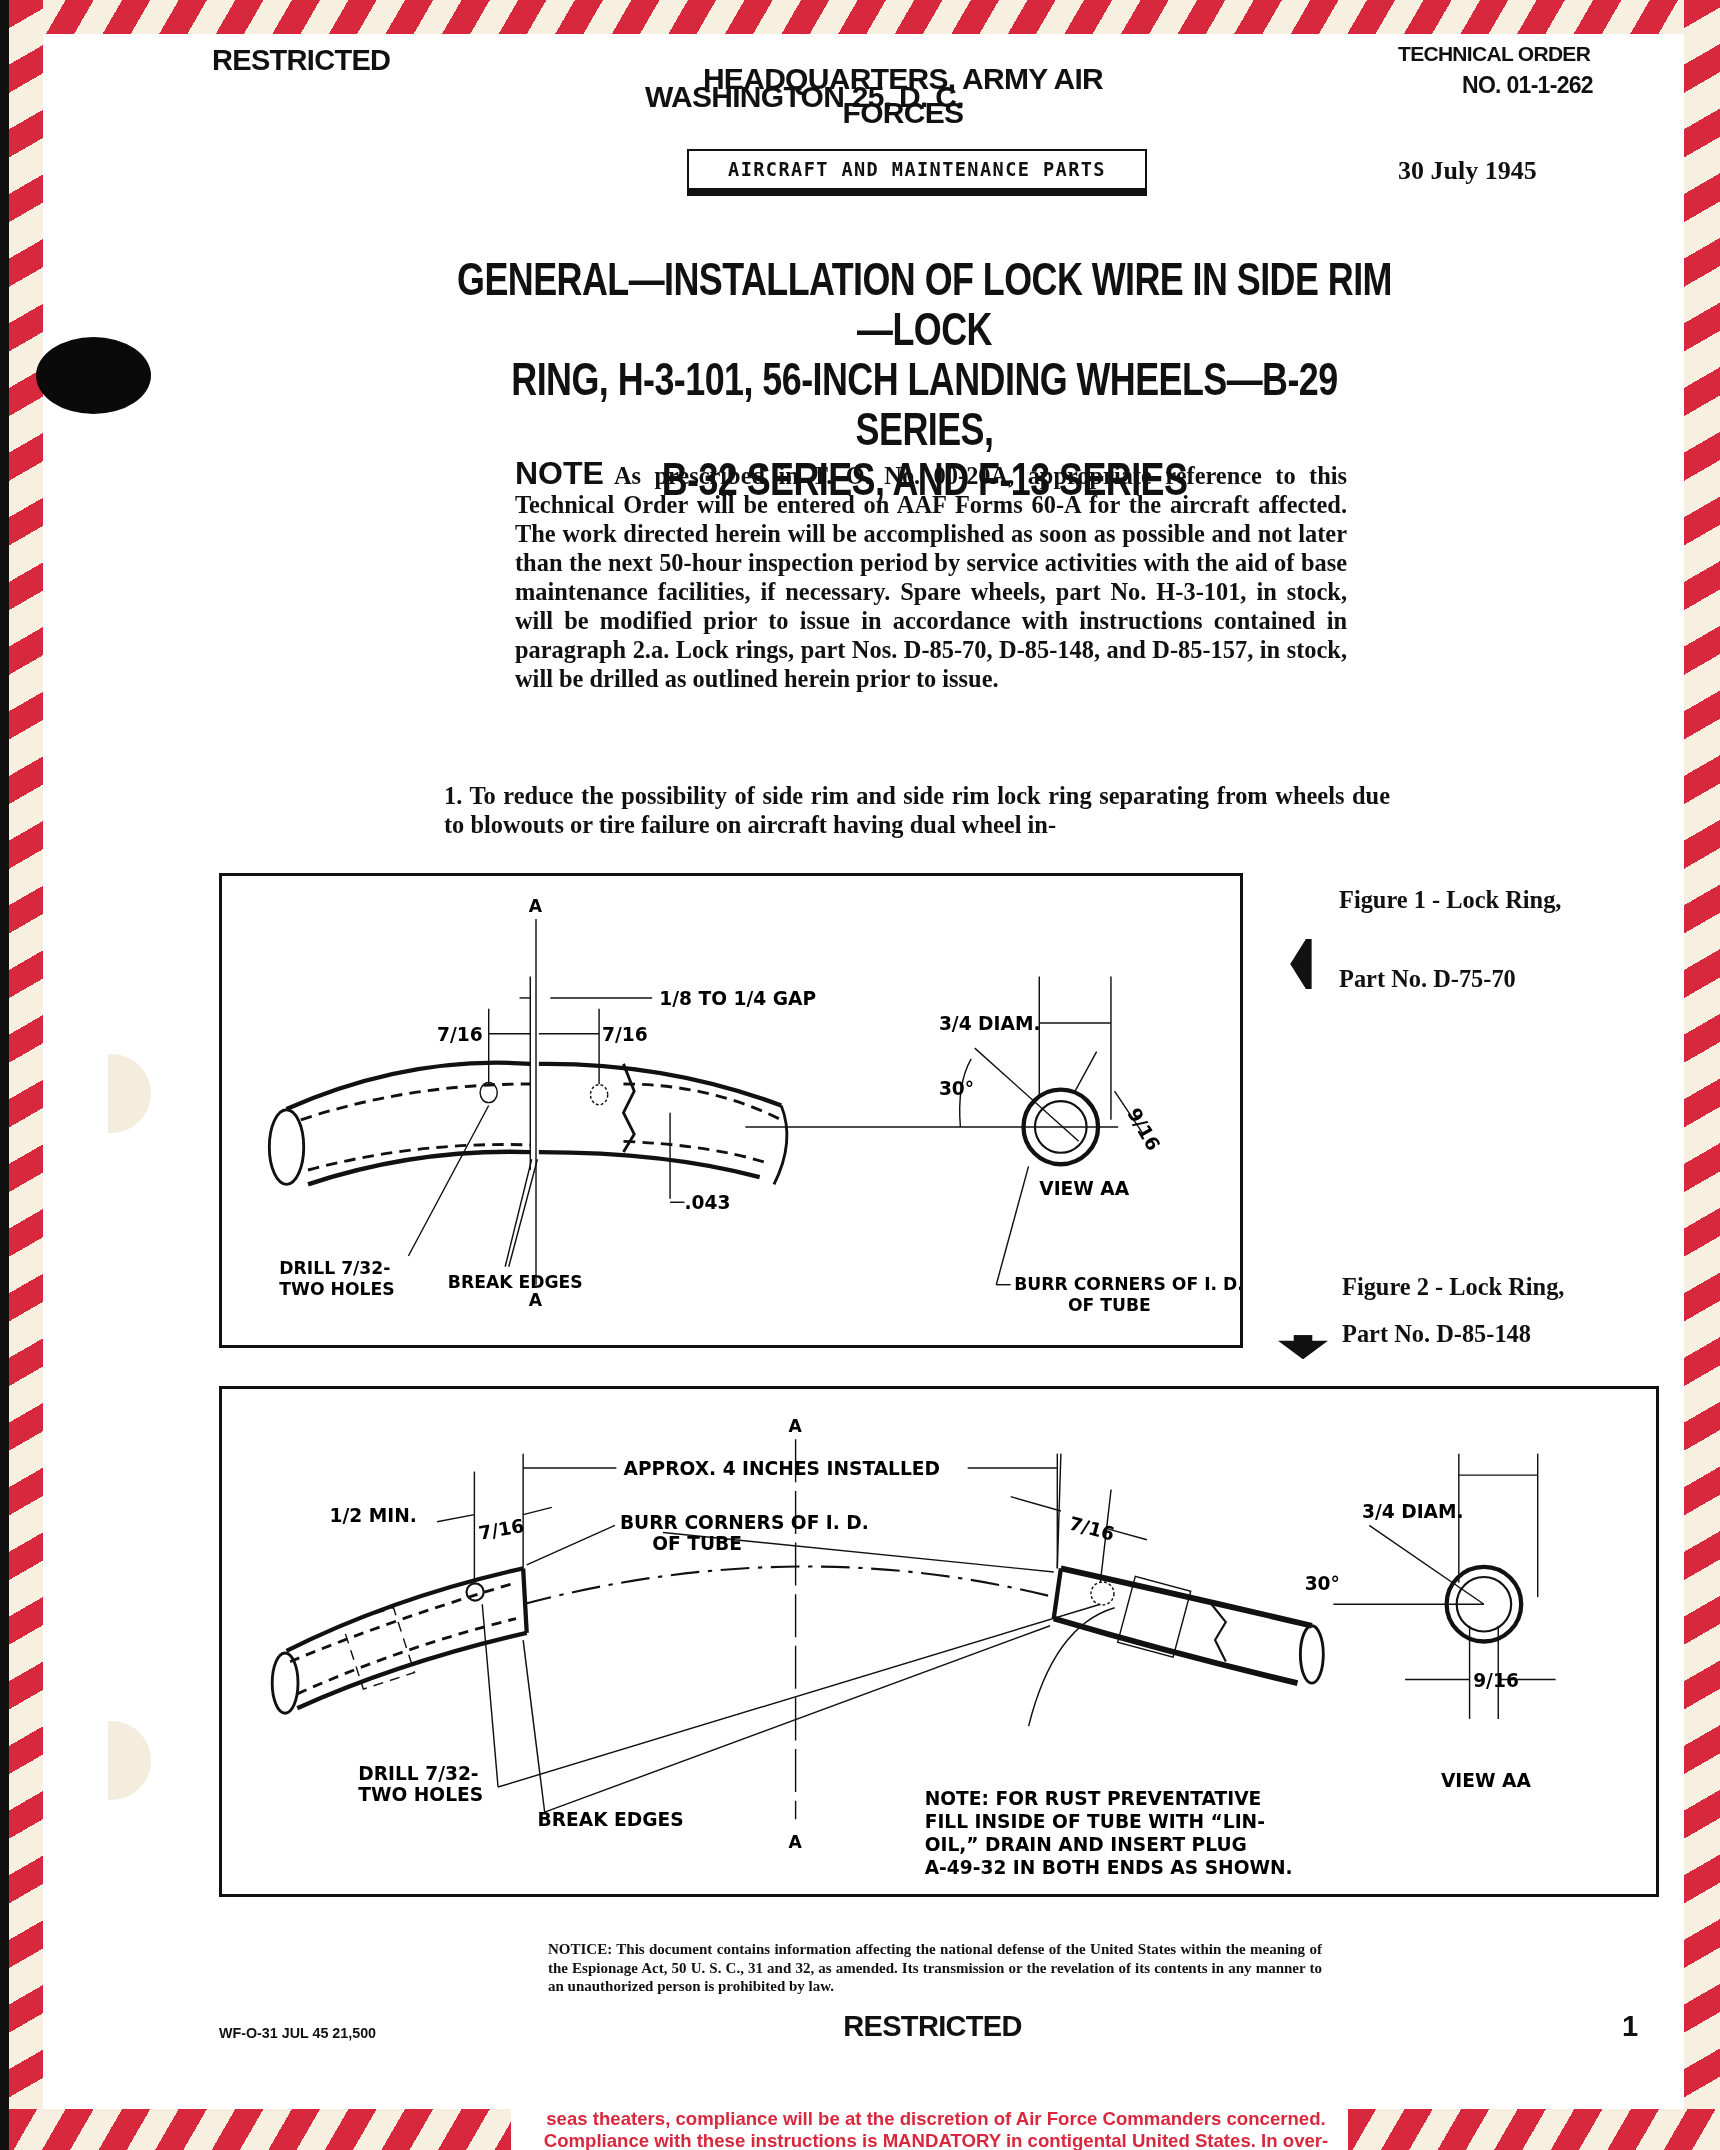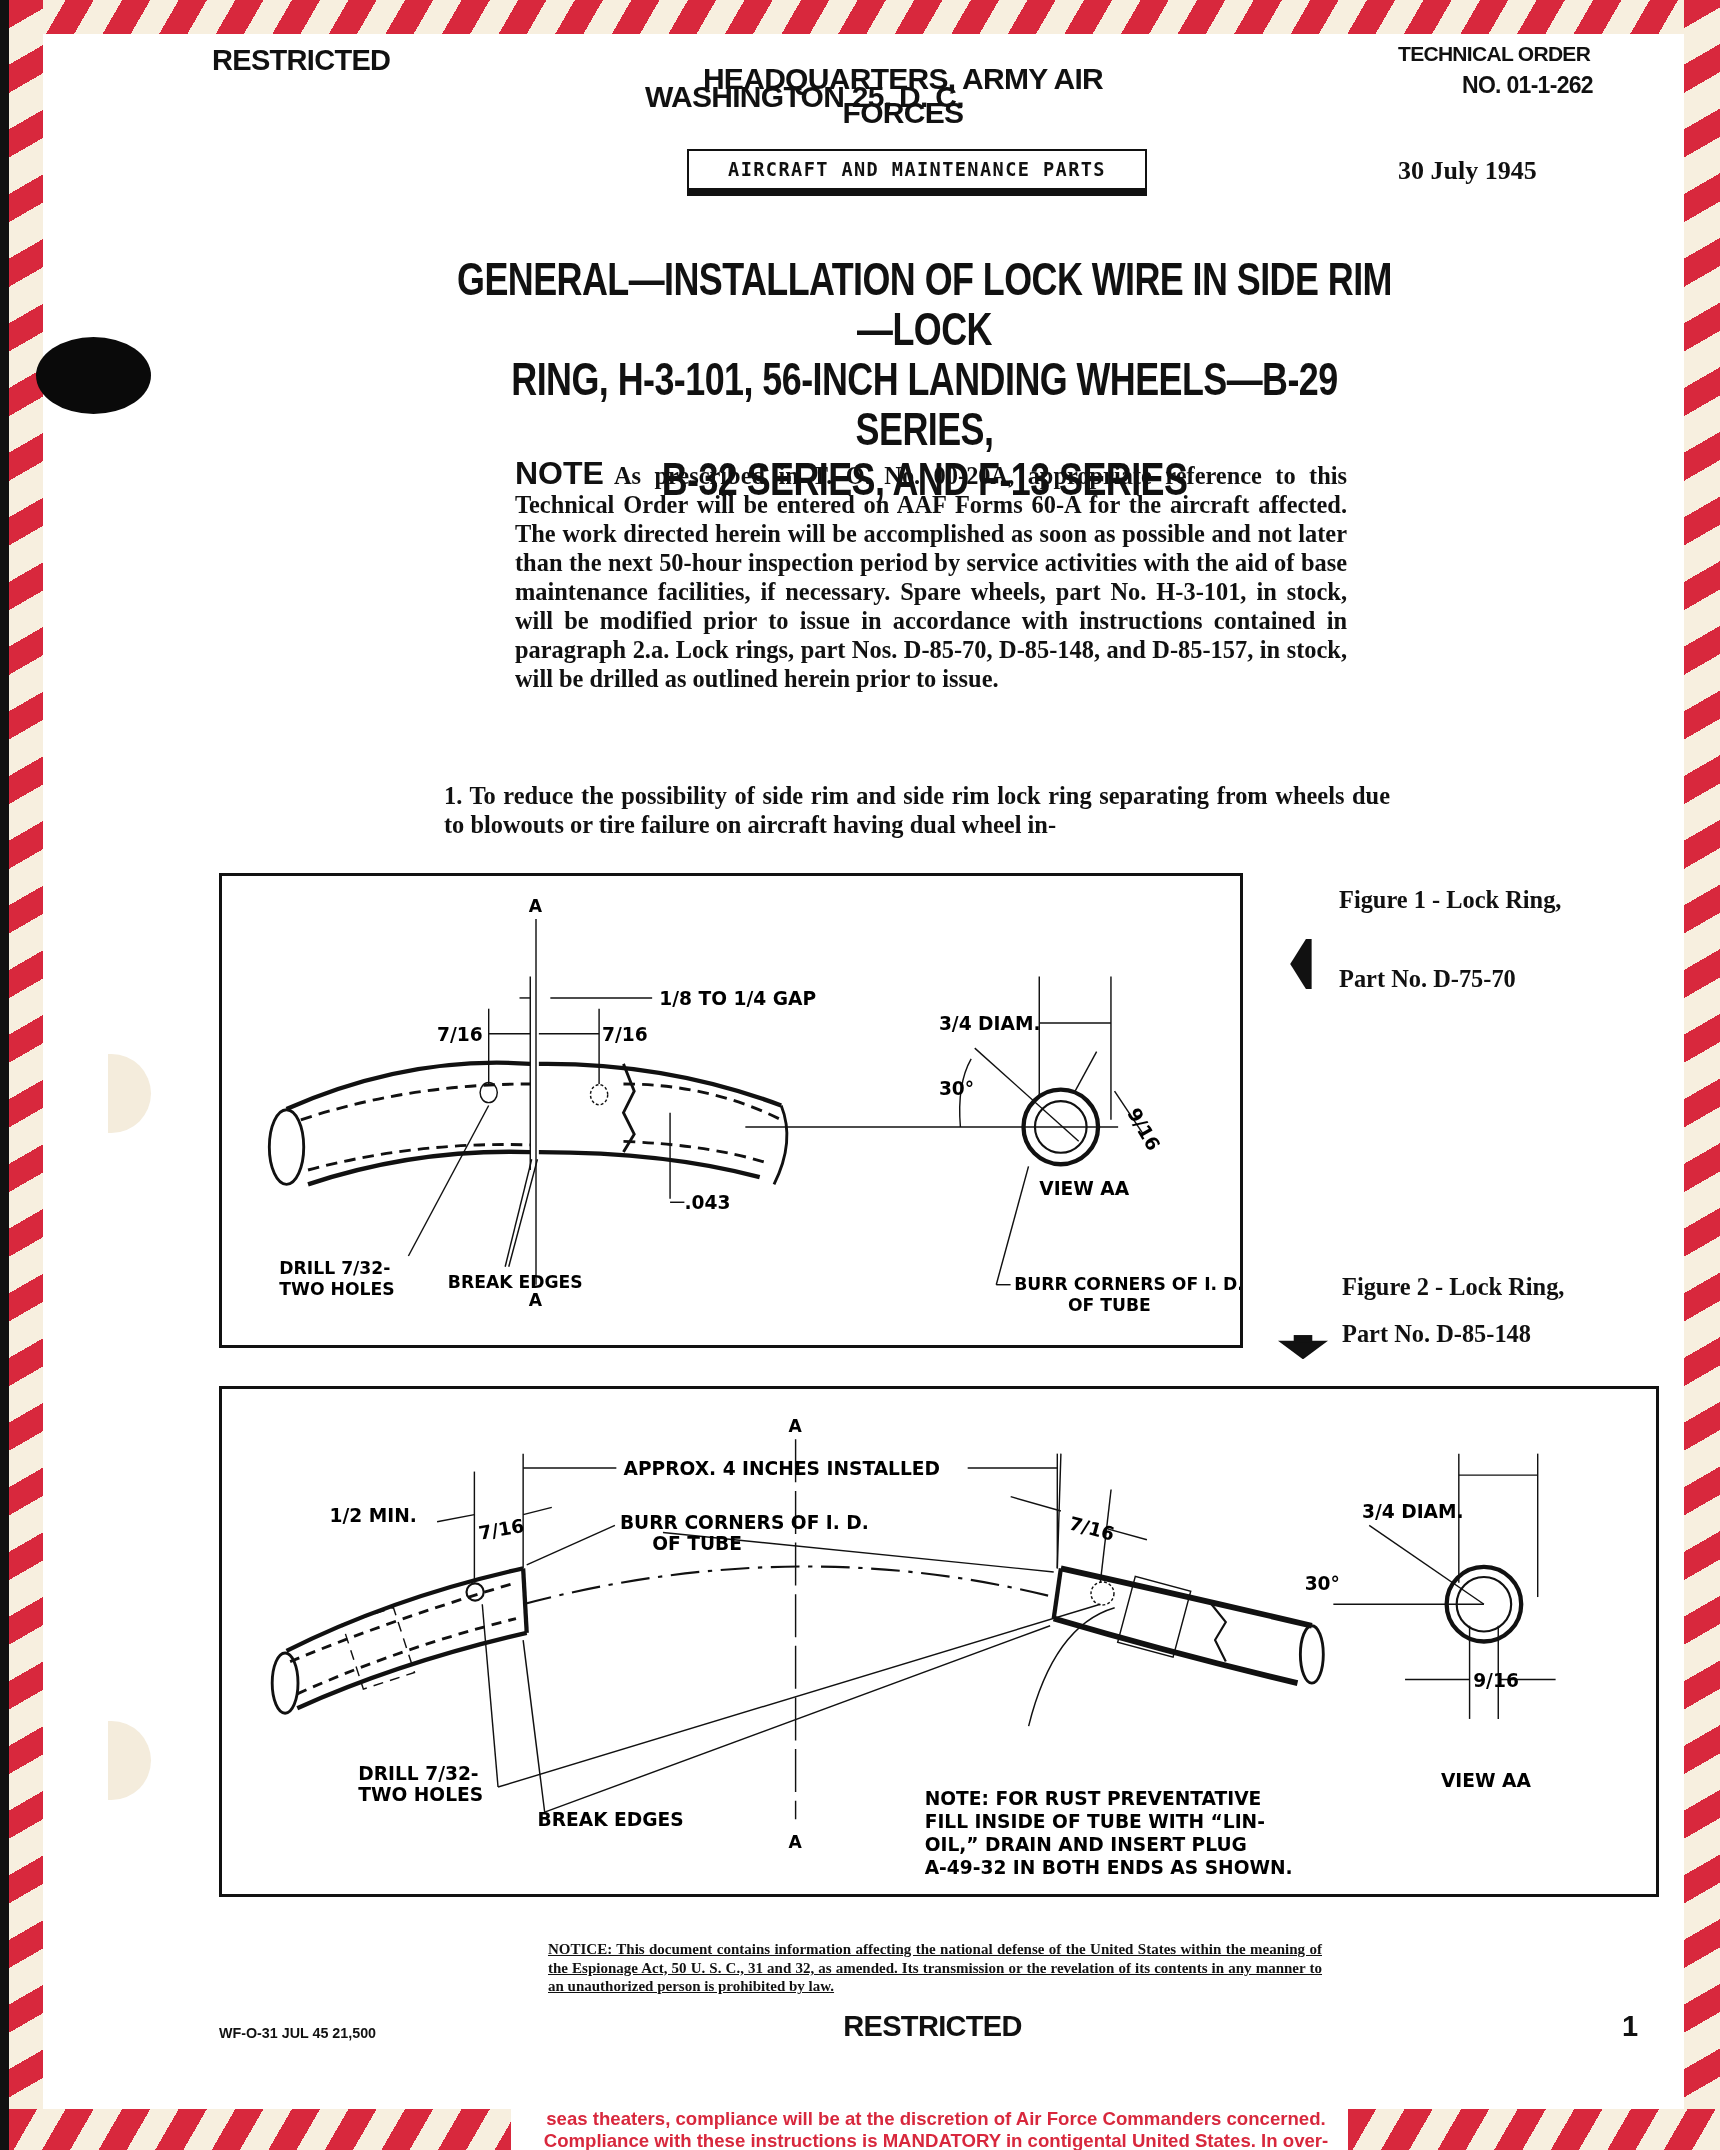--- a/index.html
+++ b/index.html
@@ -18,21 +18,21 @@
   .title{position:absolute;left:308px;top:254px;width:1233px;text-align:center;font-size:46px;font-weight:900;line-height:50px;letter-spacing:-0.7px;transform:scaleX(0.78);transform-origin:center top;}
   .body-text{font-family:"Liberation Serif",serif;font-weight:bold;font-size:24.4px;line-height:29px;}
   .note-block{position:absolute;left:515px;top:459px;width:832px;}
   .note-kw{font-family:"Liberation Sans",sans-serif;font-weight:900;font-size:32px;margin-right:10px;}
   .para1{position:absolute;left:444px;top:781px;width:946px;}
   .fig{position:absolute;border:3.6px solid #111;background:transparent;}
   .fig1{left:219px;top:873px;width:1018px;height:469px;}
   .fig2{left:219px;top:1386px;width:1434px;height:505px;}
   .caption{position:absolute;font-family:"Liberation Serif",serif;font-weight:bold;font-size:24.4px;line-height:29px;white-space:nowrap;}
   .badge{position:absolute;left:687px;top:149px;width:456px;height:37px;border:2.9px solid #111;border-bottom-width:8.6px;display:flex;align-items:center;justify-content:center;font-family:"DejaVu Sans Mono",monospace;font-weight:bold;font-size:18.6px;letter-spacing:1.4px;}
-  .notice{position:absolute;left:548px;top:1940px;width:774px;font-family:"Liberation Serif",serif;font-size:15px;line-height:18.6px;font-weight:bold;text-decoration:underline;}
+  .notice{position:absolute;left:548px;top:1940px;width:774px;font-family:"Liberation Serif",serif;font-size:15px;line-height:18.6px;font-weight:bold;}
   .compliance{position:absolute;left:531px;top:2108px;width:810px;text-align:center;color:#d8283d;font-family:"Liberation Sans",sans-serif;font-weight:bold;font-size:18.6px;line-height:21.5px;}
   svg text{font-family:"DejaVu Sans",sans-serif;font-weight:bold;}
 </style>
 </head>
 <body>
 
 <div class="page">
 
   <div class="stripes stripe-top"></div>
   <div class="stripes stripe-left"></div>

